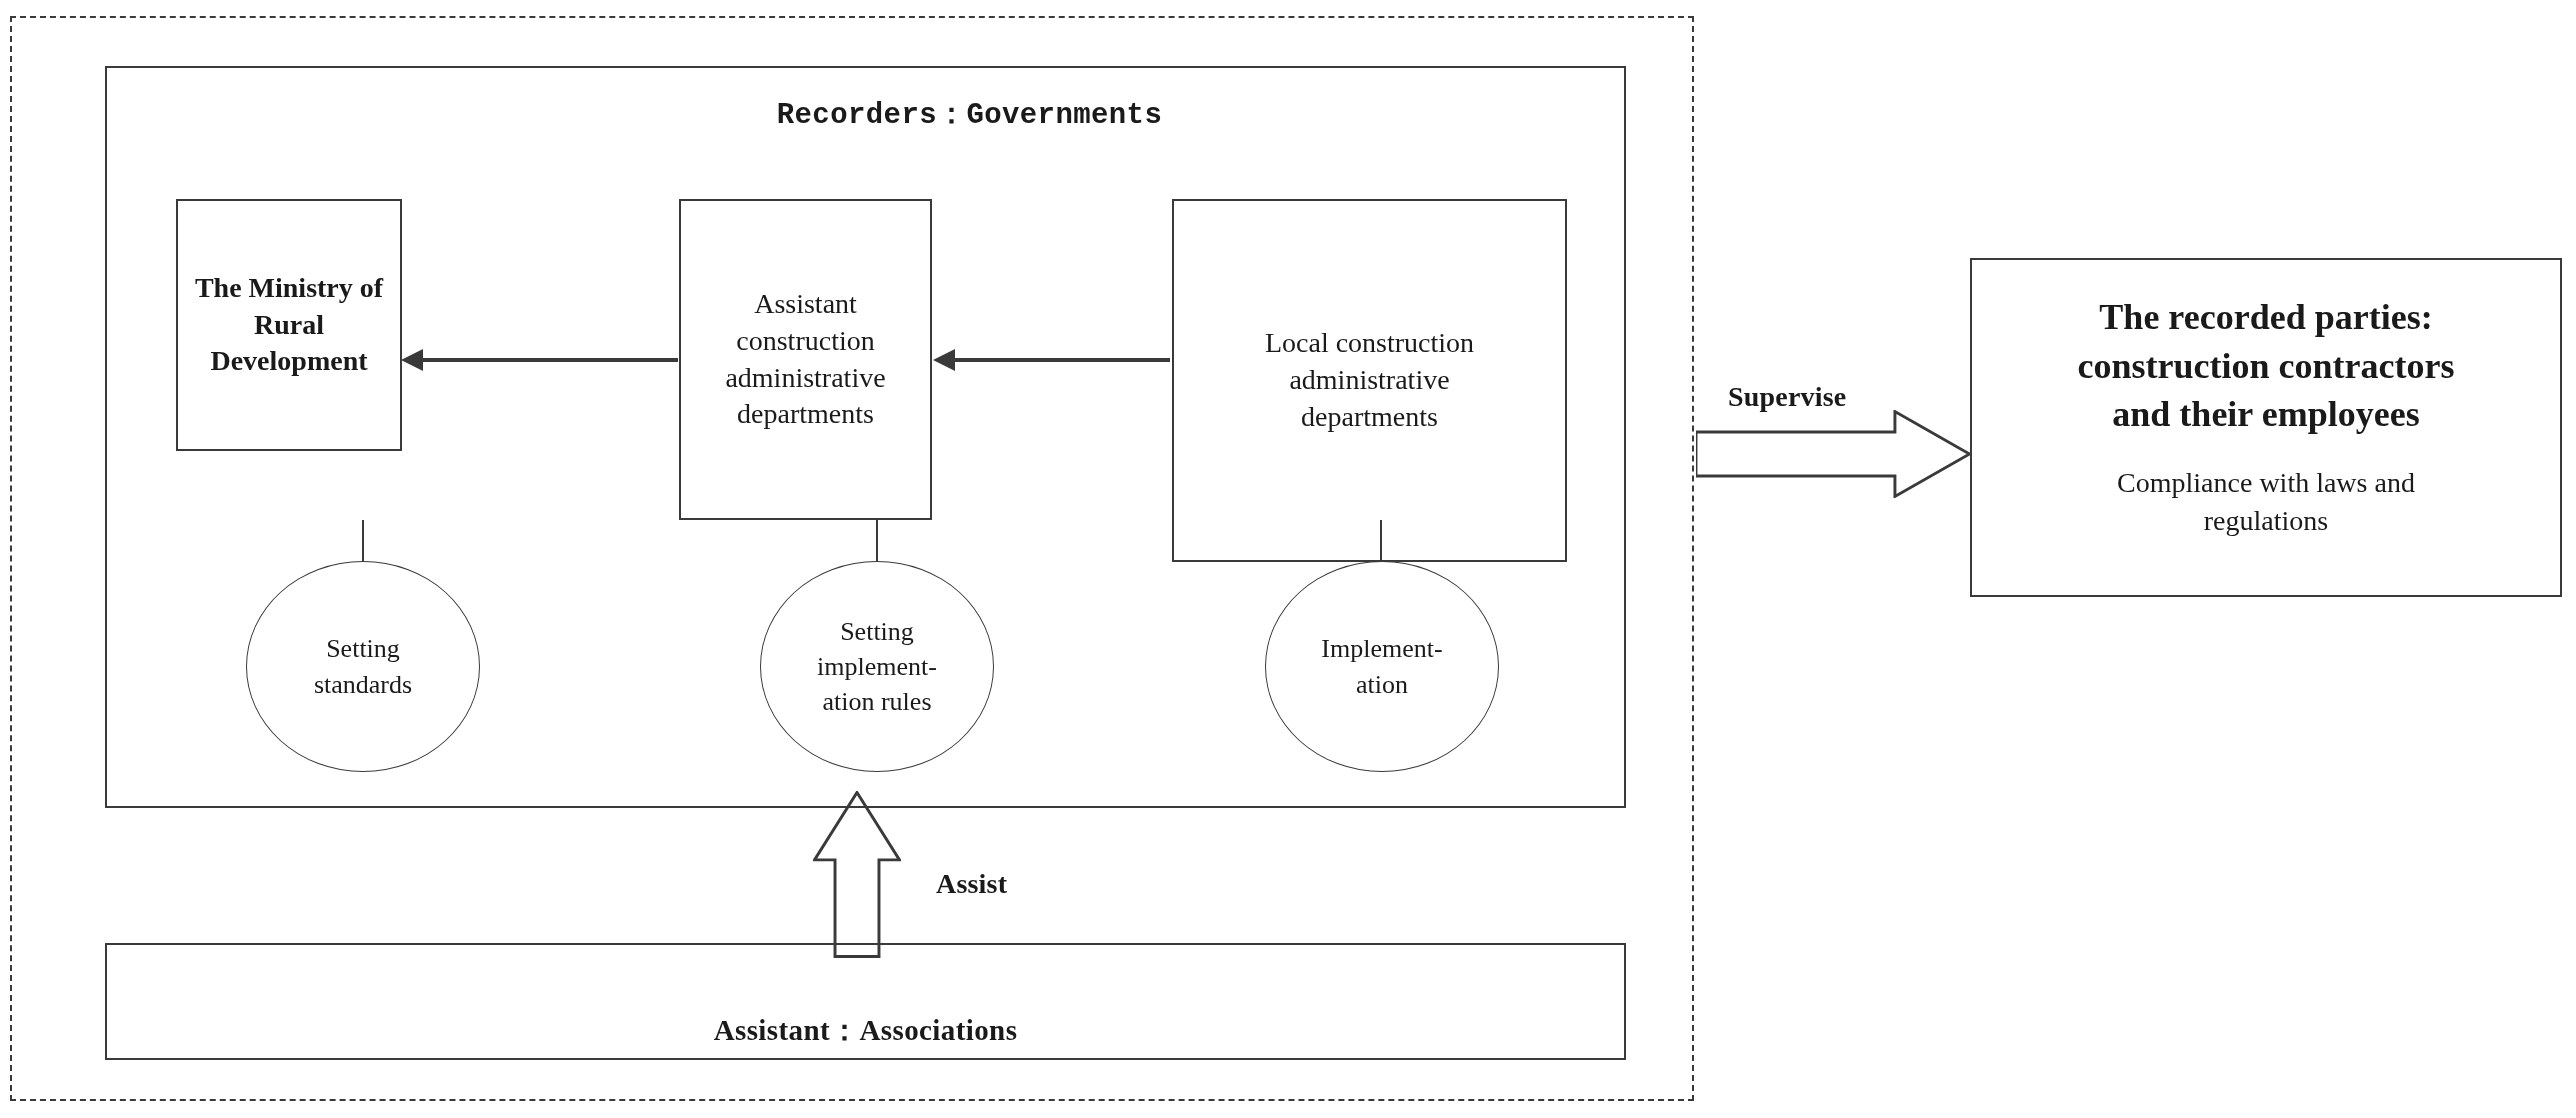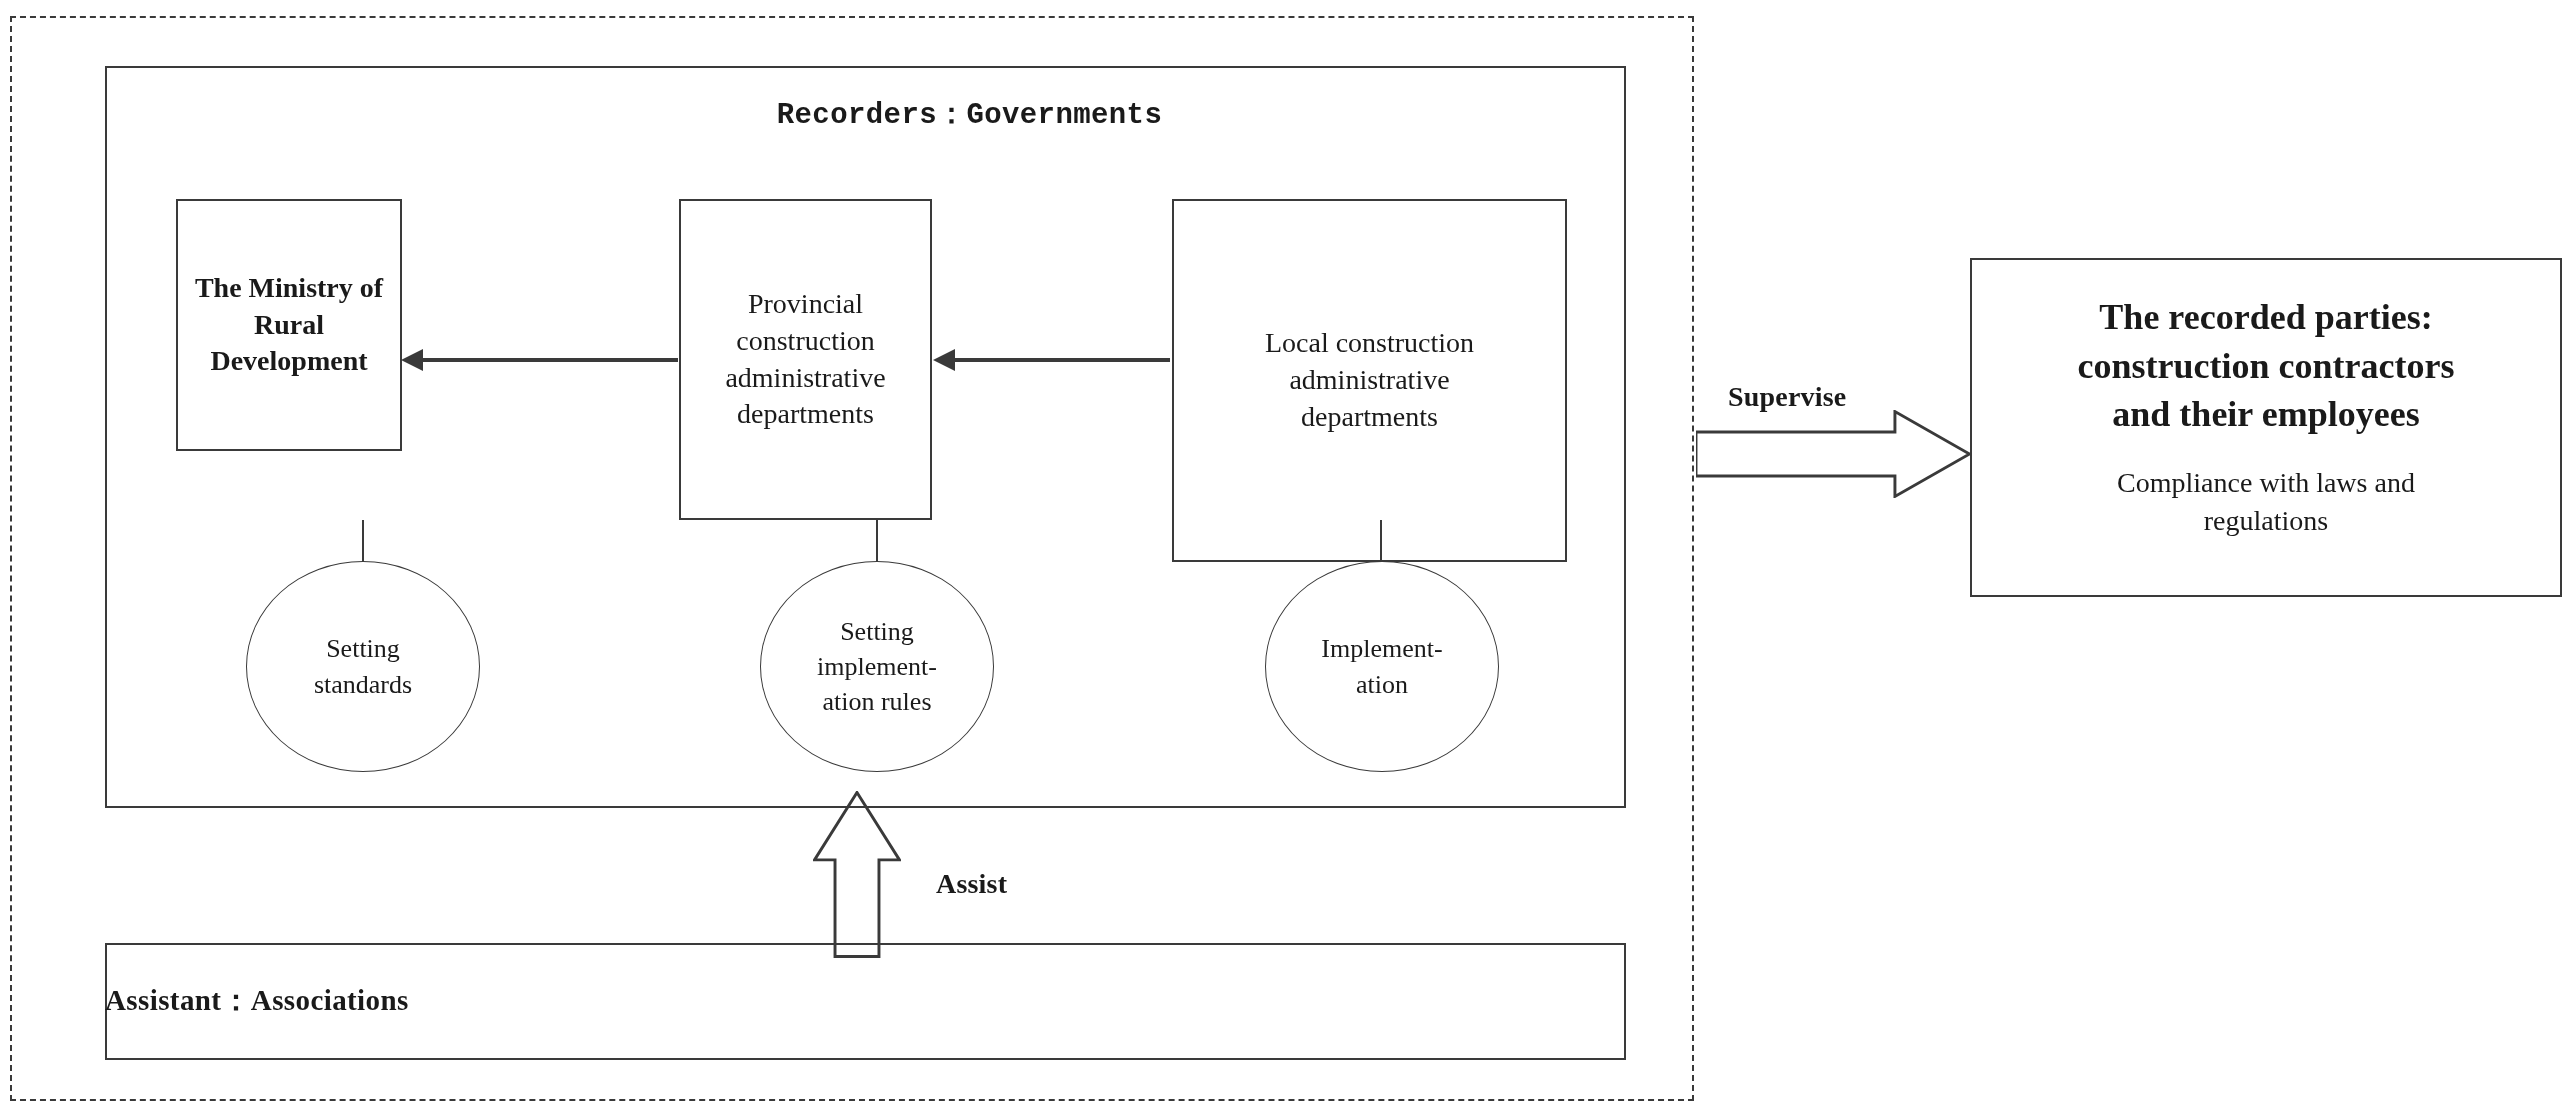--- a/index.html
+++ b/index.html
@@ -63,23 +63,23 @@
     text-align: center;
     font-size: 29px;
     font-weight: bold;
     letter-spacing: 0.4px;
     line-height: 1.2;
     font-family: Liberation Mono, monospace;
   }
   .assistant-title {
     position: absolute;
     left: 105px;
-    top: 981px;
+    top: 1011px;
     width: 1521px;
-    text-align: left;
+    text-align: center;
     font-size: 29px;
     font-weight: bold;
     letter-spacing: 0.4px;
   }
   
   .node-box {
     position: absolute;
     border: 2.2px solid #3a3a3a;
     box-sizing: border-box;
     display: flex;
@@ -205,21 +205,21 @@
 
   <div class="node-box node-box-1">
     <div>
       <span class="ln">The Ministry of</span>
       <span class="ln">Rural Development</span>
     </div>
   </div>
 
   <div class="node-box node-box-2">
     <div>
-      <span class="ln">Provincial</span>
+      <span class="ln">Assistant</span>
       <span class="ln">construction</span>
       <span class="ln">administrative</span>
       <span class="ln">departments</span>
     </div>
   </div>
 
   <div class="node-box node-box-3">
     <div>
       <span class="ln">Local construction</span>
       <span class="ln">administrative</span>

